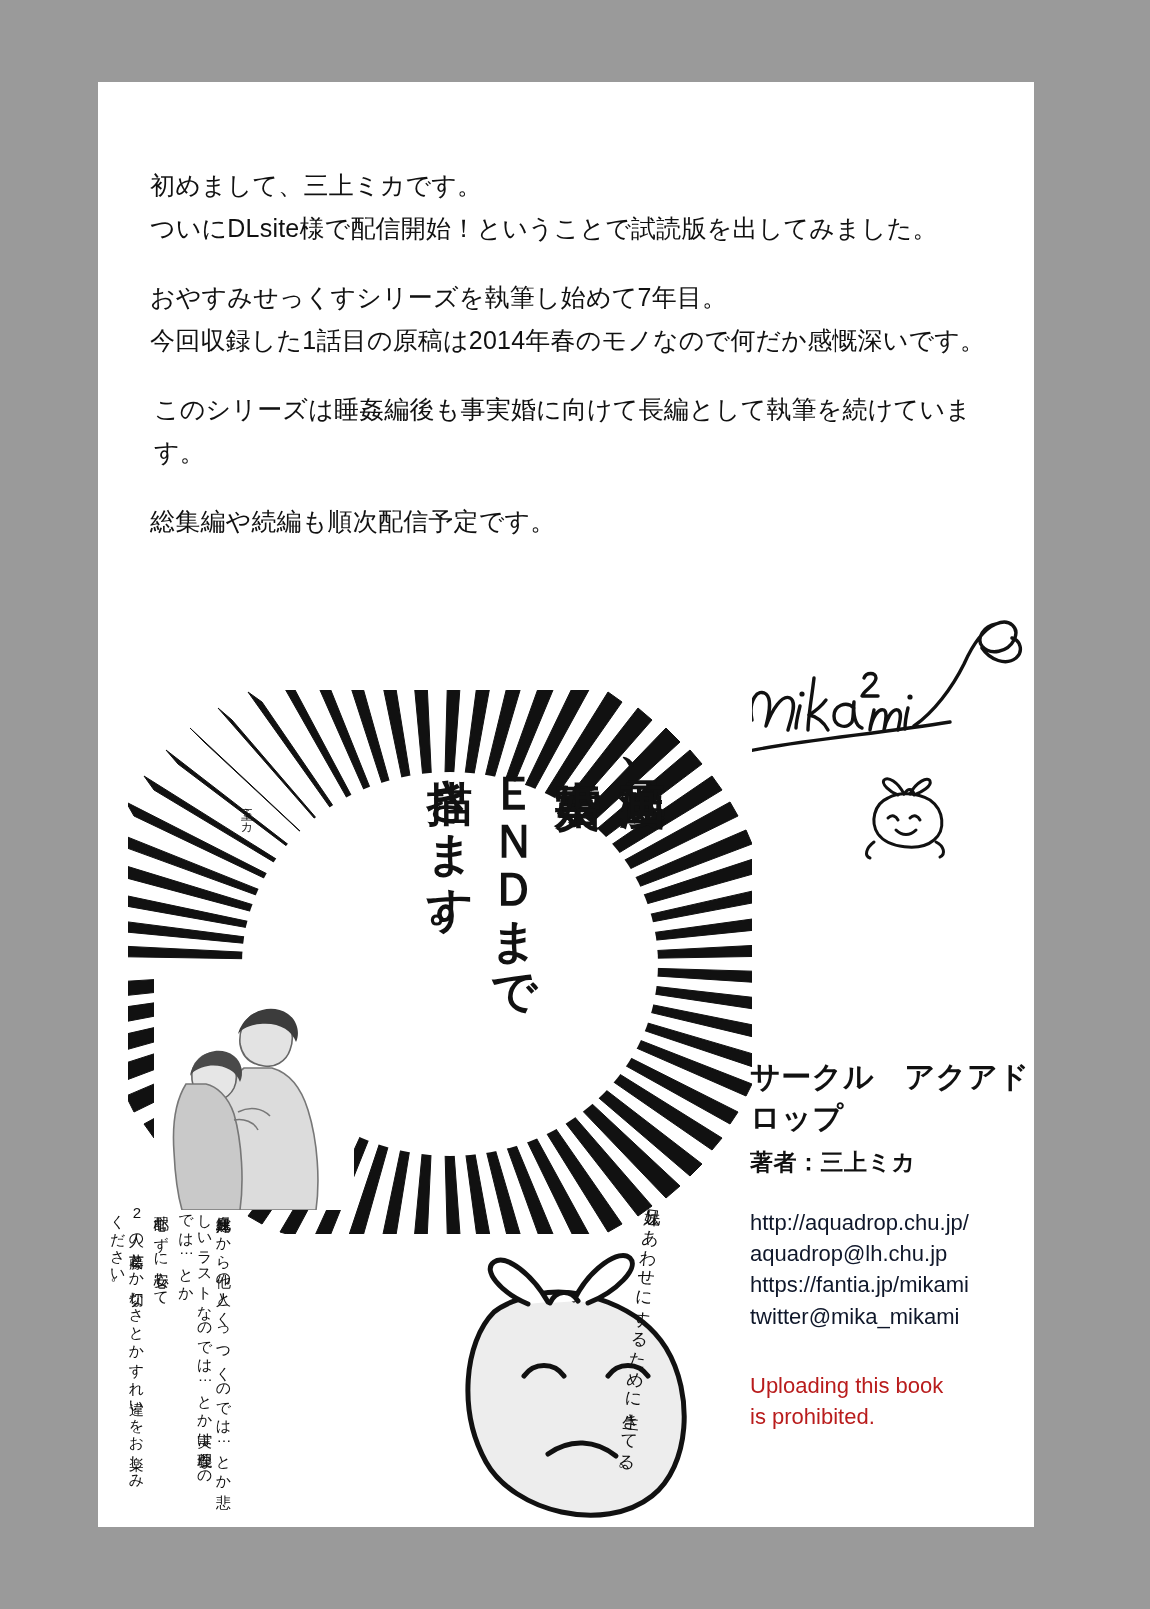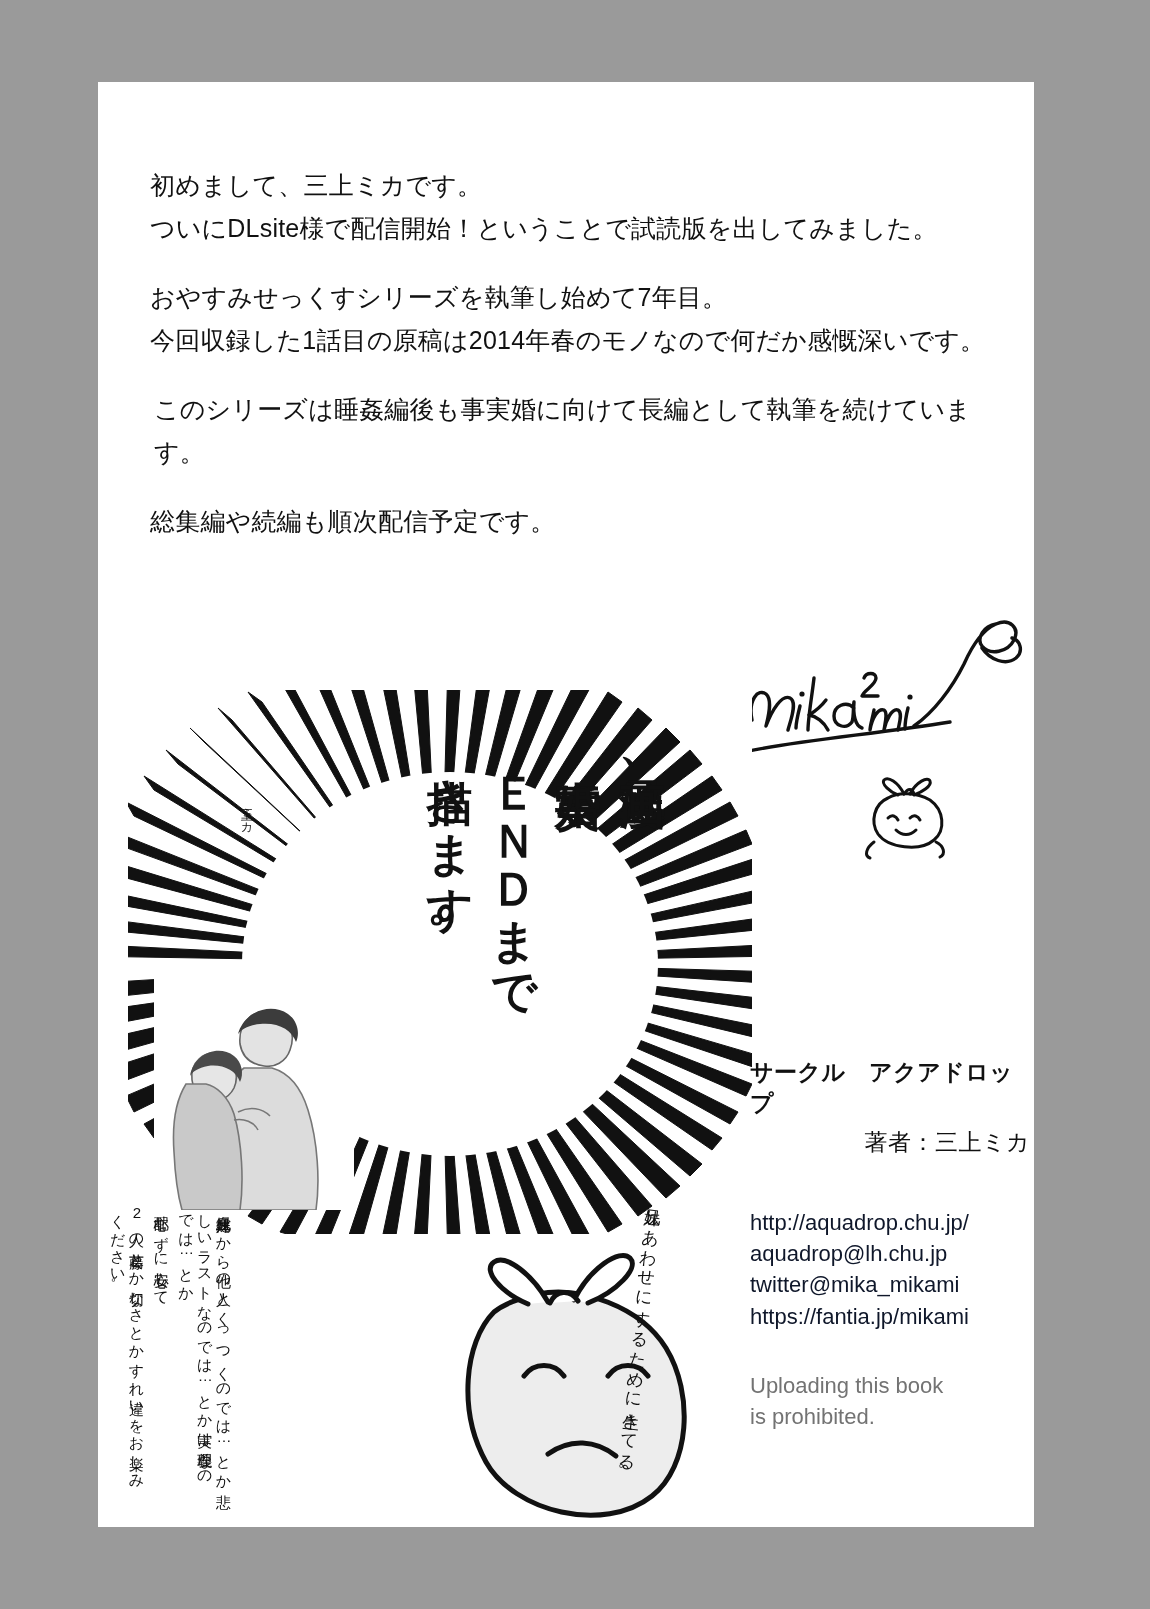--- a/index.html
+++ b/index.html
@@ -106,30 +106,29 @@
 
   
   .credits {
     position: absolute;
     left: 652px;
     top: 975px;
     width: 280px;
     color: #111;
   }
   .credits .circle-line {
-    font-size: 23px;
+    font-size: 30px;
     font-weight: bold;
     margin-bottom: 8px;
     letter-spacing: 0.5px;
   }
   .credits .author-line {
     font-size: 23px;
-    font-weight: normal;
+    font-weight: bold;
     letter-spacing: 0.5px;
-    text-align: right;
   }
   .links {
     position: absolute;
     left: 652px;
     top: 1125px;
     width: 300px;
     font-size: 22px;
     line-height: 1.42;
     color: #111;
   }
@@ -138,21 +137,21 @@
     text-decoration: none;
     display: block;
   }
   .notice {
     position: absolute;
     left: 652px;
     top: 1288px;
     width: 300px;
     font-size: 22px;
     line-height: 1.42;
-    color: #737373;
+    color: #b91c1c;
   }
 </style>
 </head>
 <body>
 
 <div class="page-wrap">
   <div class="paper">
 
     <div class="afterword">
       <p>
@@ -358,22 +357,22 @@
     <div class="mascot-note">兄妹しあわせにするために生きてる。</div>
 
     <div class="credits">
       <div class="circle-line">サークル　アクアドロップ</div>
       <div class="author-line">著者：三上ミカ</div>
     </div>
 
     <div class="links">
       <a href="#">http://aquadrop.chu.jp/</a>
       <a href="#">aquadrop@lh.chu.jp</a>
+      <a href="#">https://fantia.jp/mikami</a>
       <a href="#">twitter@mika_mikami</a>
-      <a href="#">https://fantia.jp/mikami</a>
     </div>
 
     <div class="notice">
       <div>Uploading this book</div>
       <div>is prohibited.</div>
     </div>
 
   </div>
 </div>
 

